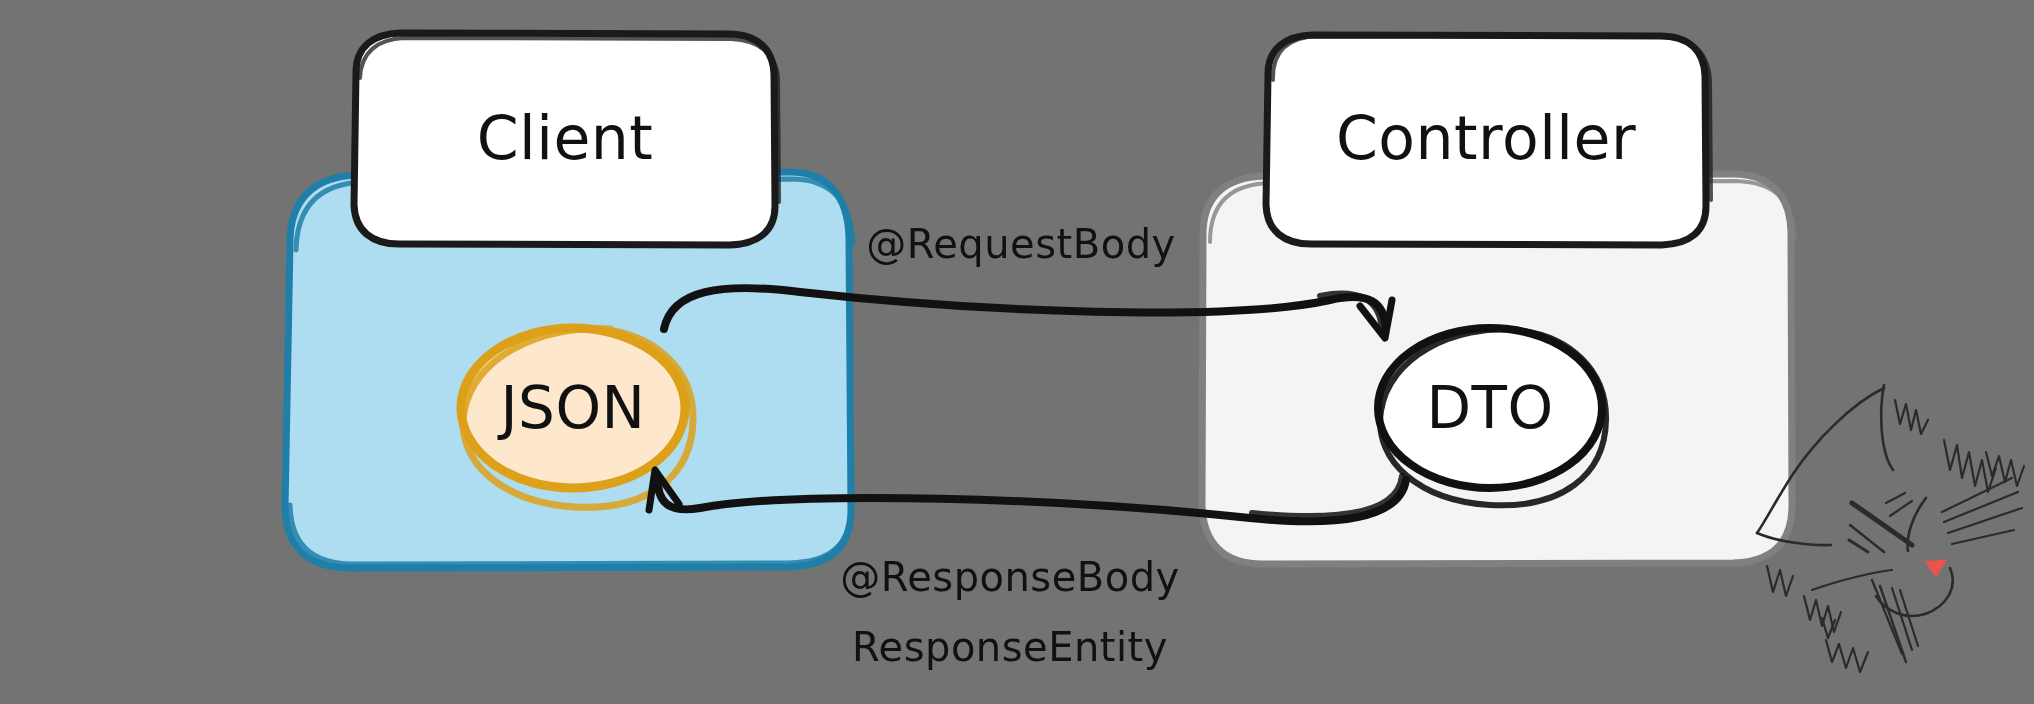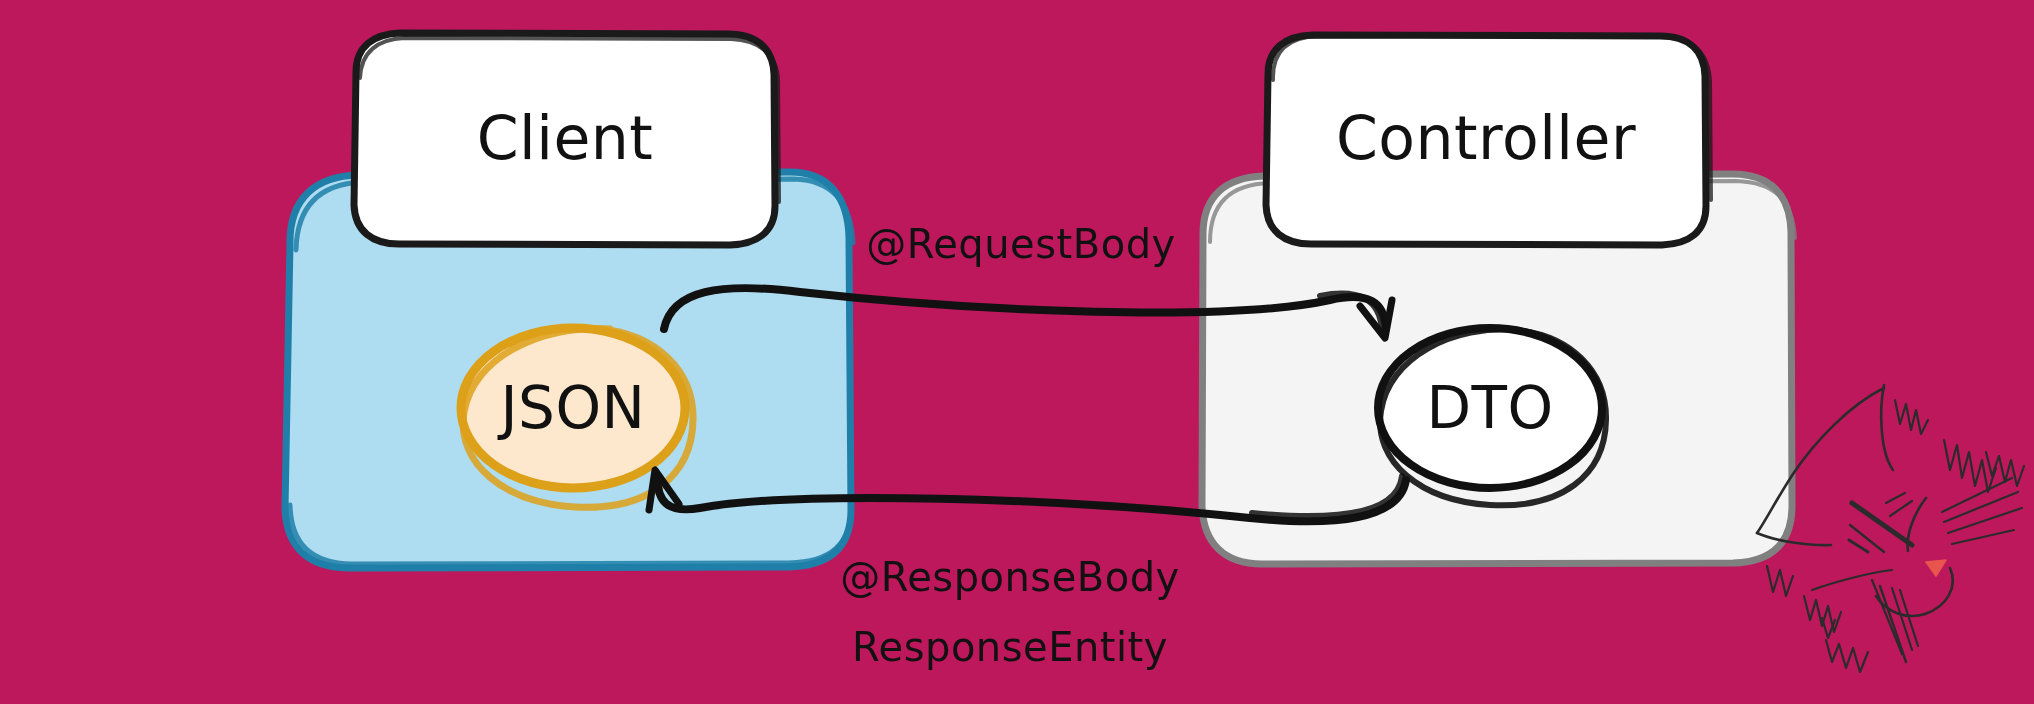--- a/index.html
+++ b/index.html
@@ -4,21 +4,21 @@
 <style>
   html, body {
     margin: 0;
     padding: 0;
     background: #ffffff;
   }
   #canvas {
     position: relative;
     width: 2034px;
     height: 704px;
-    background: #be185d;
+    background: #737373;
     overflow: hidden;
     font-family: "DejaVu Sans", sans-serif;
   }
   #scene {
     position: absolute;
     left: 0;
     top: 0;
     width: 2034px;
     height: 704px;
   }

